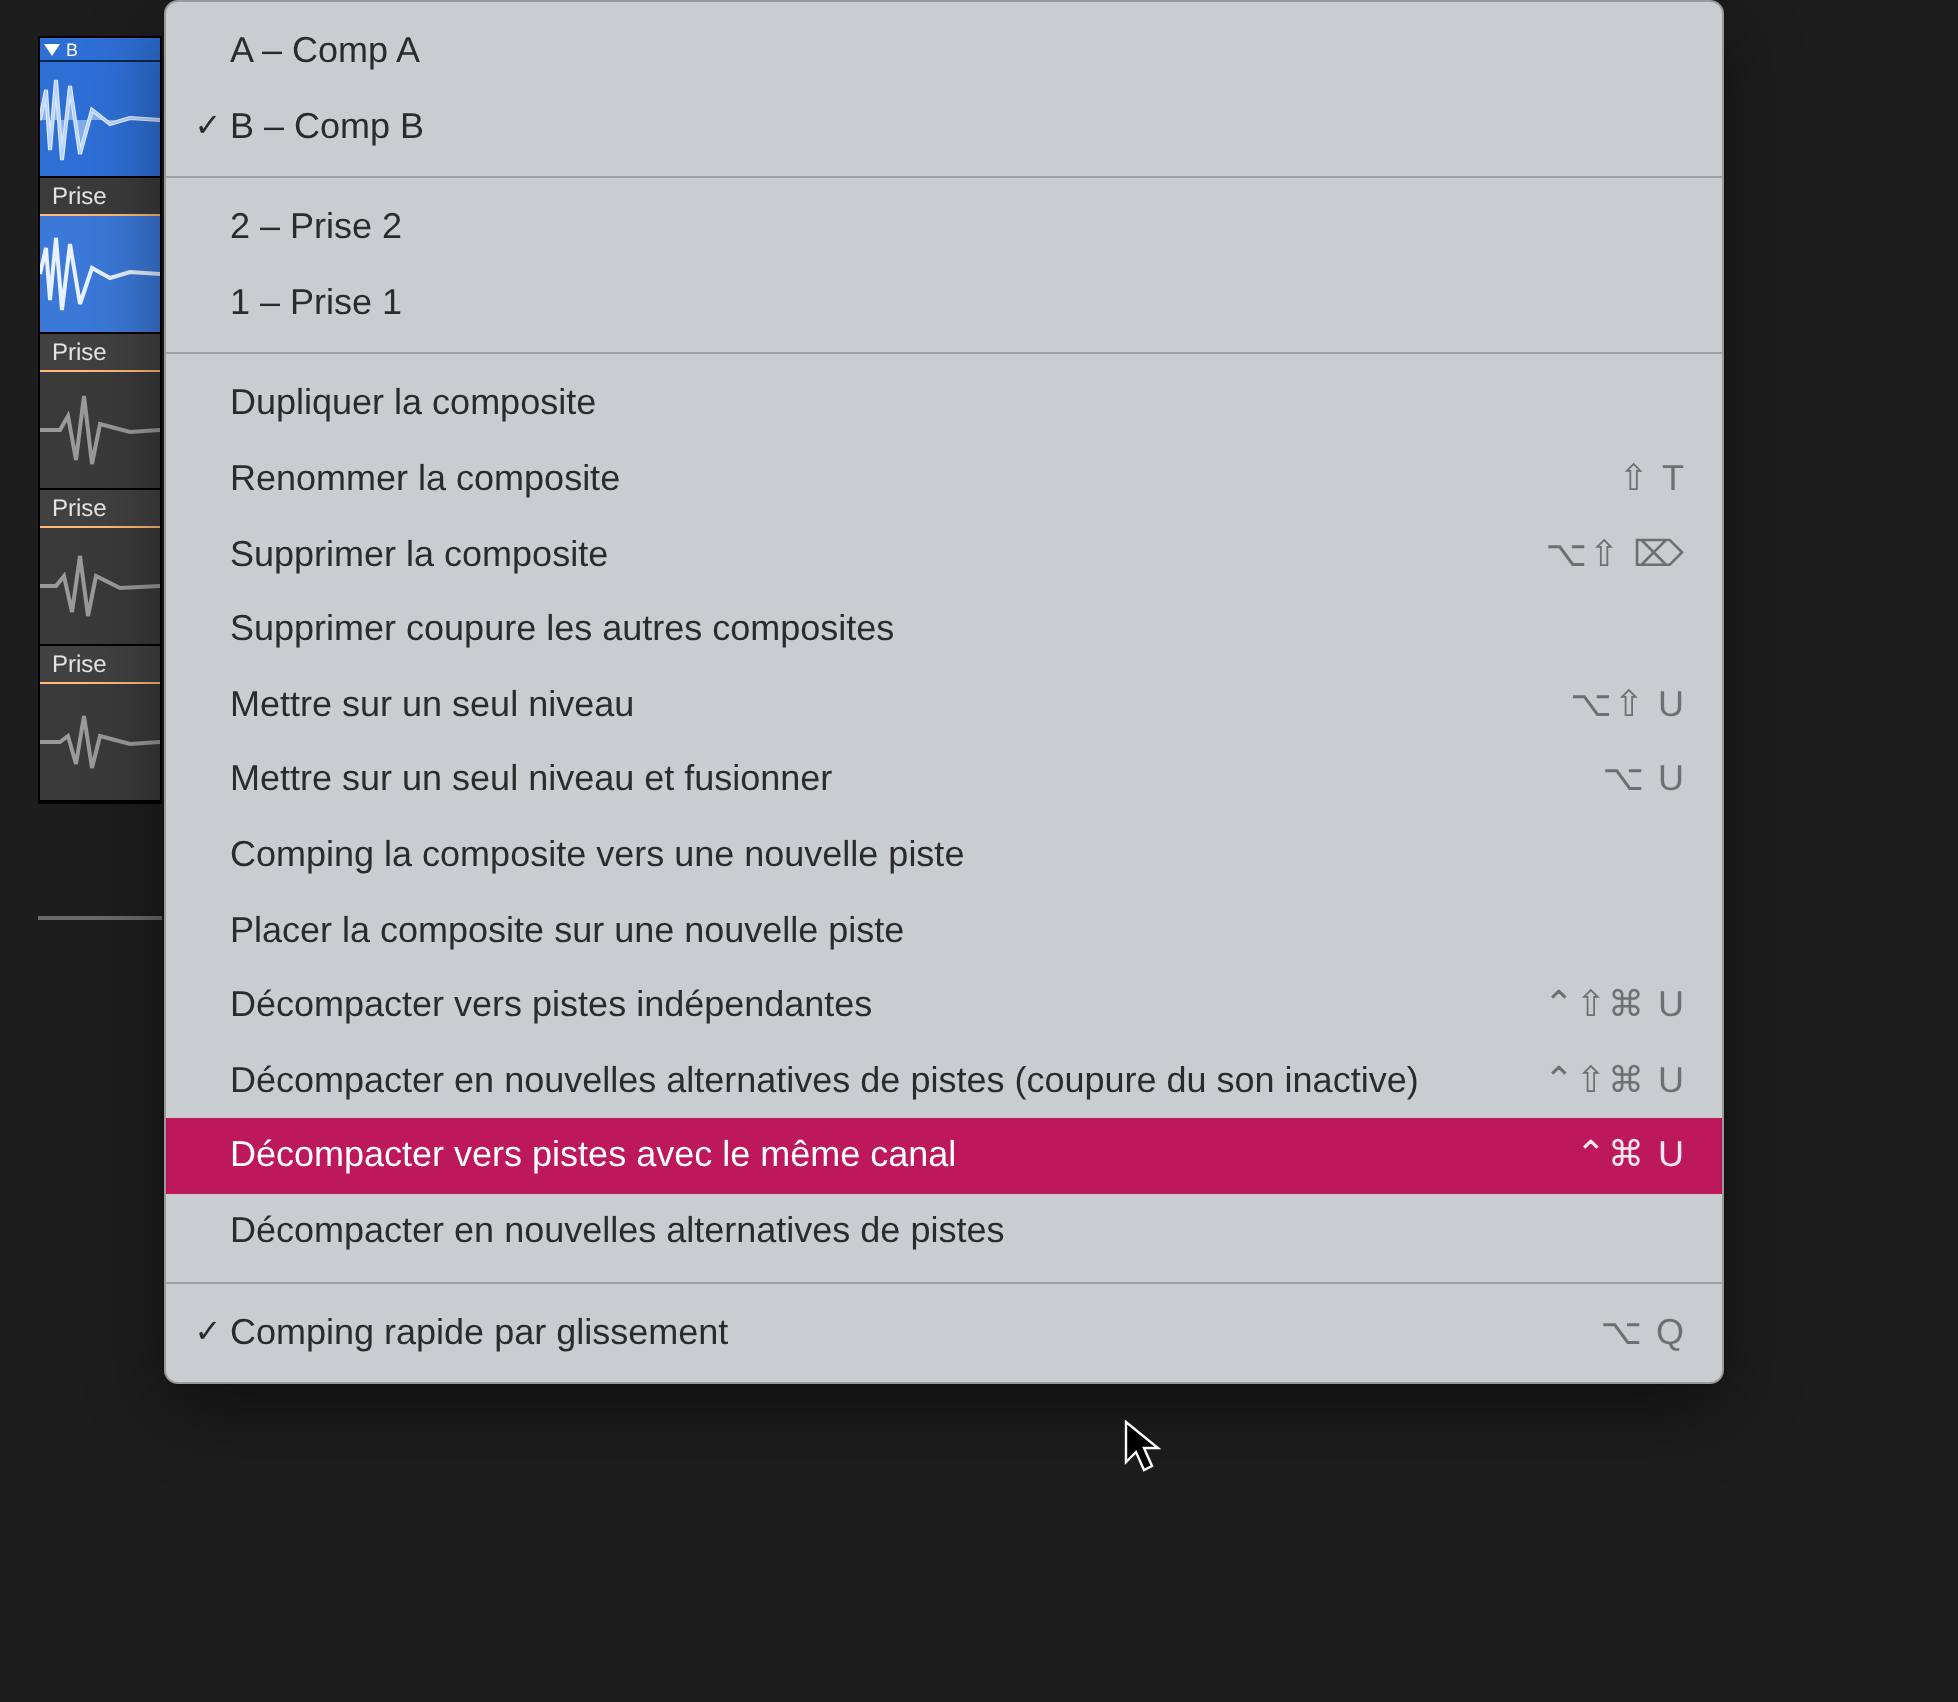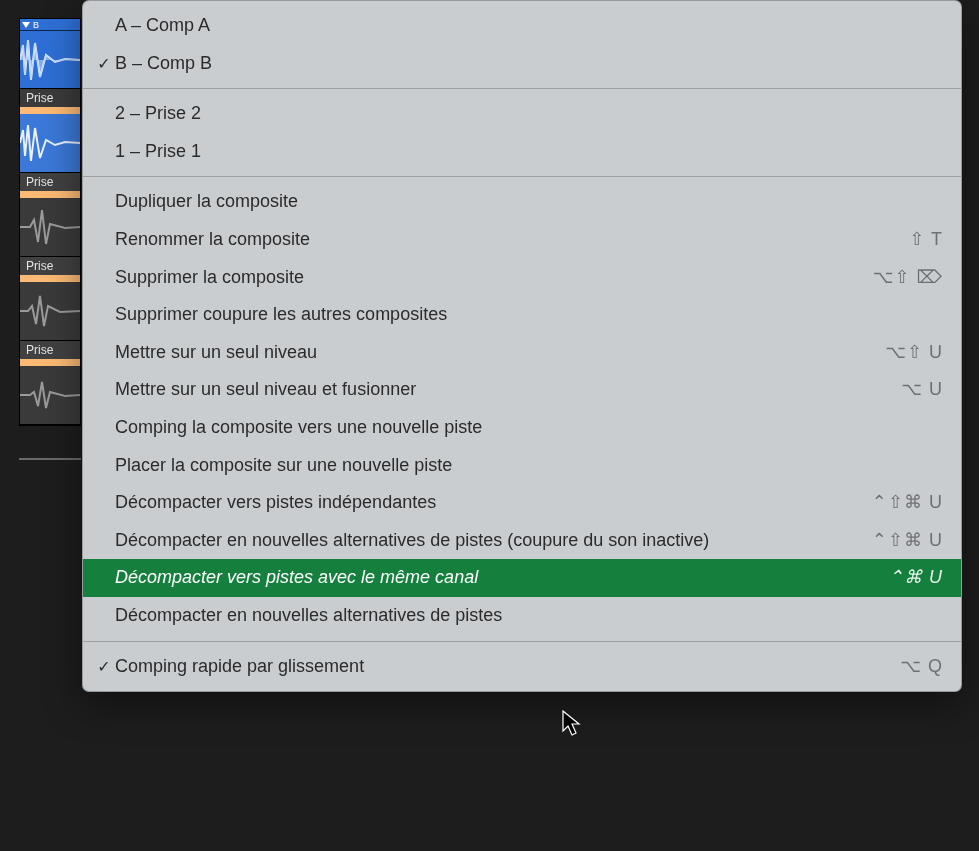--- a/index.html
+++ b/index.html
@@ -45,21 +45,21 @@
     justify-content: center;
   }
   .take {
     border-bottom: 1px solid #000;
   }
   .take-label {
     background: #414141;
     color: #e4e4e4;
     font-size: 12px;
     padding: 2px 6px;
-    border-bottom: 7px solid #fdba74;
+    border-bottom: 1px solid #fdba74;
   }
   .take.sel .take-label { background: #3b3b3b; }
   .take-wave {
     height: 58px;
     background: #3a3a3a;
     display: flex;
     align-items: center;
     justify-content: center;
   }
   .take.sel .take-wave { background: #3b78d8; }
@@ -72,21 +72,21 @@
     width: 62px;
     height: 2px;
     background: #6a6a6a;
   }
 
   
   .menu {
     position: absolute;
     left: 82px;
     top: 0px;
-    width: 880px;
+    width: 780px;
     background: rgba(215, 218, 222, 0.93);
     border: 1px solid rgba(0,0,0,0.25);
     border-radius: 7px;
     box-shadow: 0 12px 38px rgba(0,0,0,0.45), 0 0 0 0.5px rgba(0,0,0,0.1);
     padding: 6px 0;
     color: #2b2b2b;
     font-size: 18px;
     line-height: 1.2;
   }
   .menu-item {
@@ -101,23 +101,22 @@
     color: #2b2b2b;
     font-size: 16px;
   }
   .menu-item .label { flex: 1; }
   .menu-item .shortcut {
     color: rgba(60,60,60,0.65);
     font-size: 18px;
     letter-spacing: 1px;
   }
   .menu-item.highlight {
-    background: #15803d;
+    background: #be185d;
     color: #fff;
-    font-style: italic;
   }
   .menu-item.highlight .shortcut { color: rgba(255,255,255,0.9); }
   .menu-item.highlight .check { color: #fff; }
   .menu-sep {
     height: 1px;
     background: rgba(0,0,0,0.22);
     margin: 6px 0;
   }
 
   

